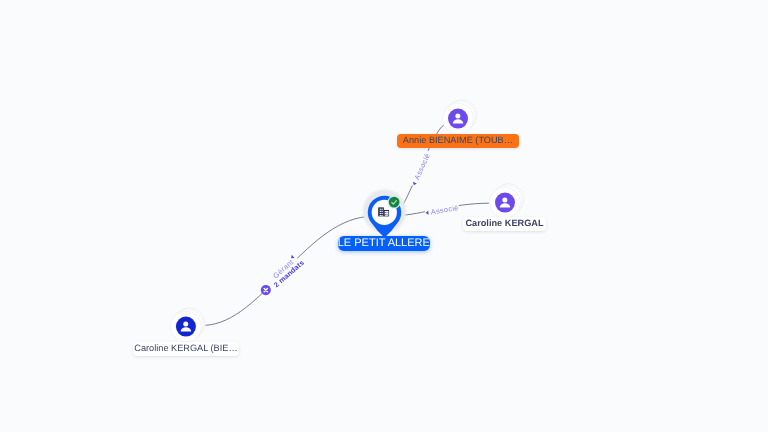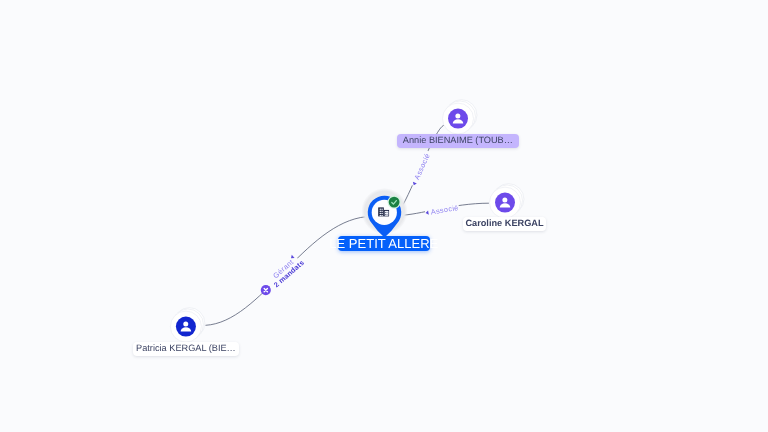--- a/index.html
+++ b/index.html
@@ -9,21 +9,21 @@
   #stage{position:relative;width:768px;height:432px;background:#fafbfd;
          transform:translateZ(0);}
   svg.layer{position:absolute;left:0;top:0;width:768px;height:432px;will-change:transform;}
   .edge-path{fill:none;stroke:#555d74;stroke-width:0.8;}
   .elabel{font-size:7.2px;fill:#8b7df0;letter-spacing:0.42px;font-family:"Liberation Sans",sans-serif;}
   .elabel-bold{font-size:7.2px;fill:#4b3bd6;font-weight:bold;letter-spacing:0.2px;font-family:"Liberation Sans",sans-serif;}
   .node-label{position:absolute;white-space:nowrap;font-size:9.2px;line-height:1;
        will-change:transform;
        border-radius:4px;display:flex;align-items:center;justify-content:center;}
   .nl-person{background:#ffffff;color:#3c4363;box-shadow:0 1px 3px rgba(40,50,80,.13);}
-  .nl-company{background:#0560fa;color:#fff;font-size:13px;box-shadow:0 1px 4px rgba(10,95,245,.38);}
+  .nl-company{background:#0560fa;color:#fff;font-size:11px;box-shadow:0 1px 4px rgba(10,95,245,.38);border-radius:6px;}
 </style>
 </head>
 <body>
 <div id="stage">
 
   <svg class="layer" id="edges" viewBox="0 0 768 432">
       <g>
         <path d="M400.3,209.6 C412.9,188.9 434.4,129.3 443.8,125.2" class="edge-path"></path>
         <rect x="-21.1" y="-4.6" width="37.8" height="9" fill="#fafbfd" transform="translate(421.5,166.3) rotate(-65.7)"></rect>
         <path d="M-1.75,0.05 L1.15,-2.15 L1.15,2.15 Z" fill="#5b49dd" transform="translate(414.4,183.6) rotate(-65.7)"></path>
@@ -107,17 +107,17 @@
       <g>
         <circle cx="189.35" cy="323.15000000000003" r="15.5" fill="#ffffff" stroke="#e4e7ee" stroke-width="0.6"></circle>
         <circle cx="187.9" cy="324.45000000000005" r="15.5" fill="#ffffff" stroke="#e4e7ee" stroke-width="0.6"></circle>
         <circle cx="185.9" cy="326.6" r="15.5" fill="#ffffff" stroke="#e7eaf0" stroke-width="0.6"></circle>
         <circle cx="185.9" cy="326.6" r="10" fill="#1226cf"></circle>
         <circle cx="185.75" cy="324.05" r="2.5" fill="#ffffff"></circle>
         <path d="M180.70000000000002,331.5 v-0.4 a5.2,3.75 0 0 1 10.4,0 v0.4 z" fill="#ffffff"></path>
       </g>
     </svg>
 
-  <div class="node-label nl-person" id="lbl-annie" style="left: 397px; top: 134.1px; width: 121.8px; height: 14px; background: #c4b5fd; color: rgb(60, 67, 99);">Annie BIENAIME (TOUB…</div>
+  <div class="node-label nl-person" id="lbl-annie" style="left: 397px; top: 134.1px; width: 121.8px; height: 14px; background: #f97316; color: rgb(60, 67, 99);">Annie BIENAIME (TOUB…</div>
   <div class="node-label nl-person" id="lbl-caroline" style="left: 463.2px; top: 216.9px; width: 83px; height: 14.2px; background: rgb(255, 255, 255); color: rgb(60, 67, 99); font-weight: bold;">Caroline KERGAL</div>
-  <div class="node-label nl-person" id="lbl-patricia" style="left: 132.6px; top: 341.7px; width: 105.9px; height: 14px; background: rgb(255, 255, 255); color: rgb(60, 67, 99);">Patricia KERGAL (BIE…</div>
+  <div class="node-label nl-person" id="lbl-patricia" style="left: 132.6px; top: 341.7px; width: 105.9px; height: 14px; background: rgb(255, 255, 255); color: rgb(60, 67, 99);">Caroline KERGAL (BIE…</div>
   <div class="node-label nl-company" id="lbl-company" style="left: 338.4px; top: 236px; width: 91.6px; height: 14.8px; background: rgb(5, 96, 250); color: rgb(255, 255, 255);">LE PETIT ALLERE</div>
 </div>
 
 </body></html>

